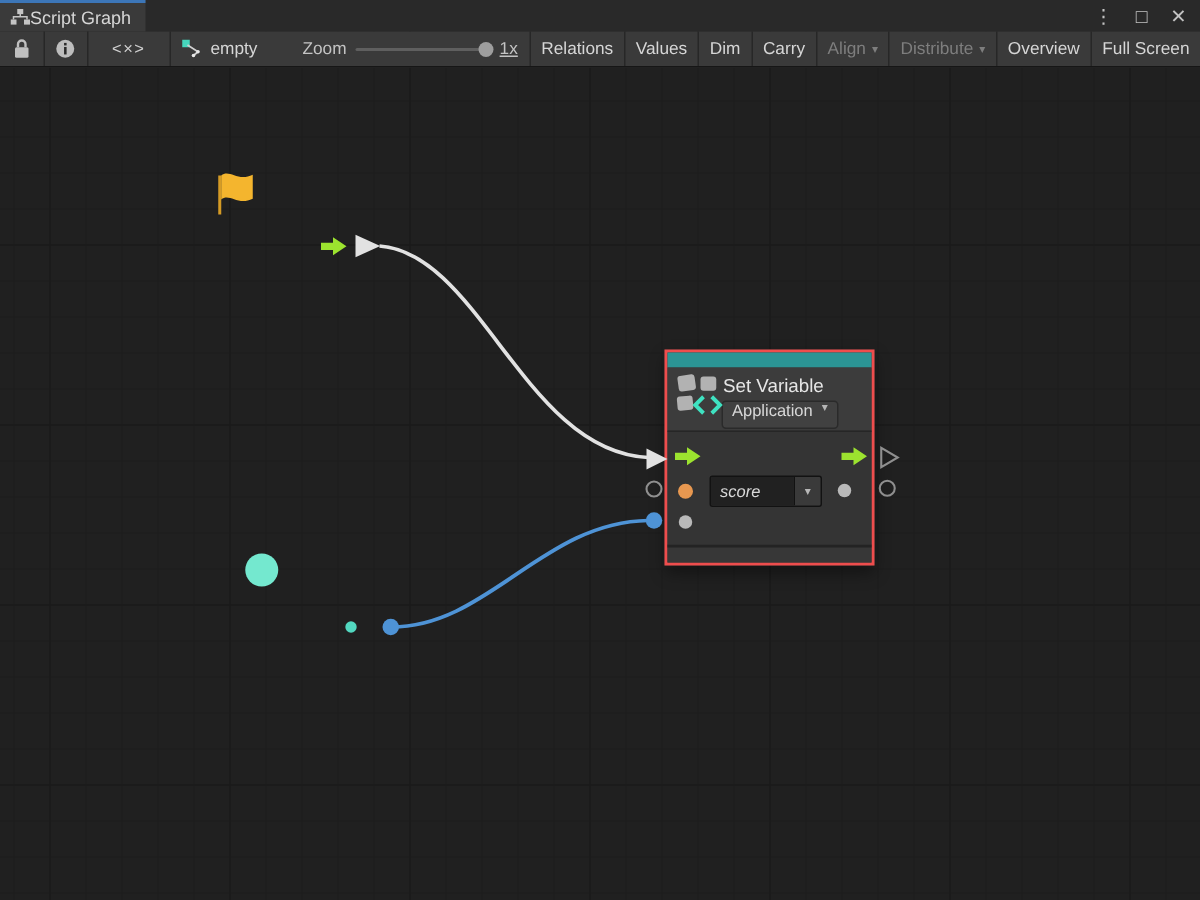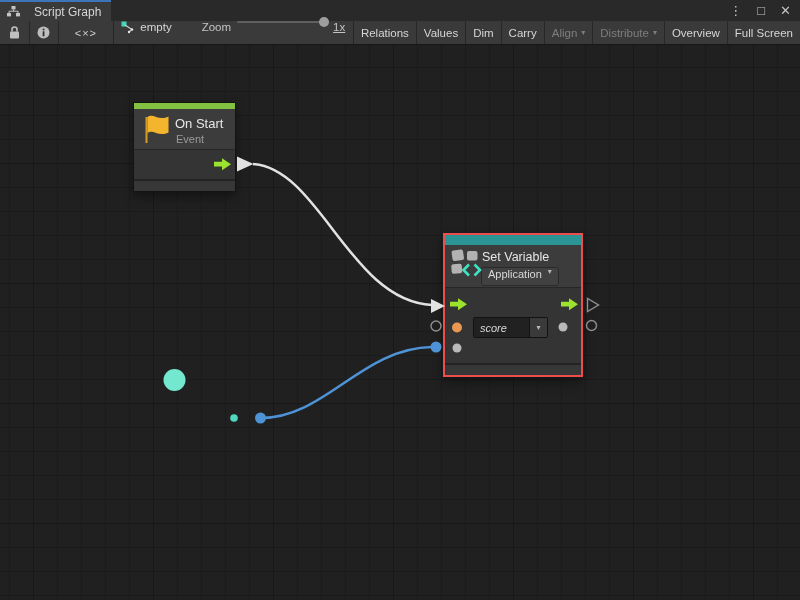--- a/index.html
+++ b/index.html
@@ -12,35 +12,35 @@
       linear-gradient(to right,#181818 1px,transparent 1px),
       linear-gradient(to bottom,#181818 1px,transparent 1px),
       linear-gradient(to right,#1b1b1b 1px,transparent 1px),
       linear-gradient(to bottom,#1b1b1b 1px,transparent 1px);
     background-size:120px 120px,120px 120px,24px 24px,24px 24px;
     background-position:33px 0,0 43px,9px 0,0 19px;}
 
   
   .tabbar{position:absolute;left:0;top:0;width:800px;height:21px;background:#292929;
     display:flex;align-items:stretch;z-index:5;}
-  .tab{display:flex;align-items:center;gap:14px;padding:0 10px 0 7px;background:#3a3a3a;
+  .tab{display:flex;align-items:center;gap:0;padding:0 10px 0 7px;background:#3a3a3a;
     border-top:2px solid #3c76b8;color:#d6d6d6;font-size:12px;cursor:default;}
   .winctrl{margin-left:auto;display:flex;align-items:center;gap:15px;padding-right:9px;
     color:#c2c2c2;font-size:13px;}
   .winctrl span{line-height:21px;}
 
   
   .toolbar{position:absolute;left:0;top:21px;width:800px;height:23px;background:#3a3a3a;
     border-bottom:1px solid #161616;display:flex;align-items:stretch;z-index:5;
     color:#d6d6d6;font-size:11.5px;}
   .tbtn{display:flex;align-items:center;justify-content:center;padding:0 6px;white-space:nowrap;}
   .sep{width:1px;background:#272727;}
   .icon-btn{width:26px;}
   .code-btn{width:64px;color:#cfcfcf;letter-spacing:1px;font-size:11px;}
-  .sel-zoom{display:flex;padding:0 8px;gap:6px;}
+  .sel-zoom{display:flex;align-items:center;padding:0 8px;gap:6px;}
   .zoom-label{color:#c3c3c3;margin-left:24px;}
   .slider{position:relative;width:90px;height:2px;background:#5f5f5f;border-radius:1px;}
   .slider .handle{position:absolute;right:-2px;top:-4px;width:10px;height:10px;border-radius:50%;
     background:#9e9e9e;}
   .zoom-val{color:#c3c3c3;text-decoration:underline;}
   .tb-buttons{flex:1;display:flex;align-items:stretch;}
   .tb-buttons .tbtn{flex:0 0 auto;padding:0 7px;border-left:1px solid #272727;}
   .tbtn.disabled{color:#7e7e7e;}
   .dd-arrow{font-size:8px;margin-left:4px;line-height:1;}
 
@@ -176,29 +176,20 @@
       </div>
       <div class="tbtn">
           <span>Overview</span>
         </div>
       <div class="tbtn">
           <span>Full Screen</span>
         </div>
     </div>
   </div>
 
-  <div class="node node-onstart">
-    <div class="node-top"></div>
-    <div class="node-header">
-      <span class="n-title">On Start</span>
-      <span class="n-sub">Event</span>
-    </div>
-    <div class="node-body"></div>
-    <div class="node-footer"></div>
-  </div>
 
   <div class="node node-setvar">
     <div class="node-top"></div>
     <div class="node-header">
       <span class="n-title">Set Variable</span>
       <div class="scope-dd">
         <span>Application</span>
         <span class="dd-arrow">▾</span>
       </div>
     </div>

